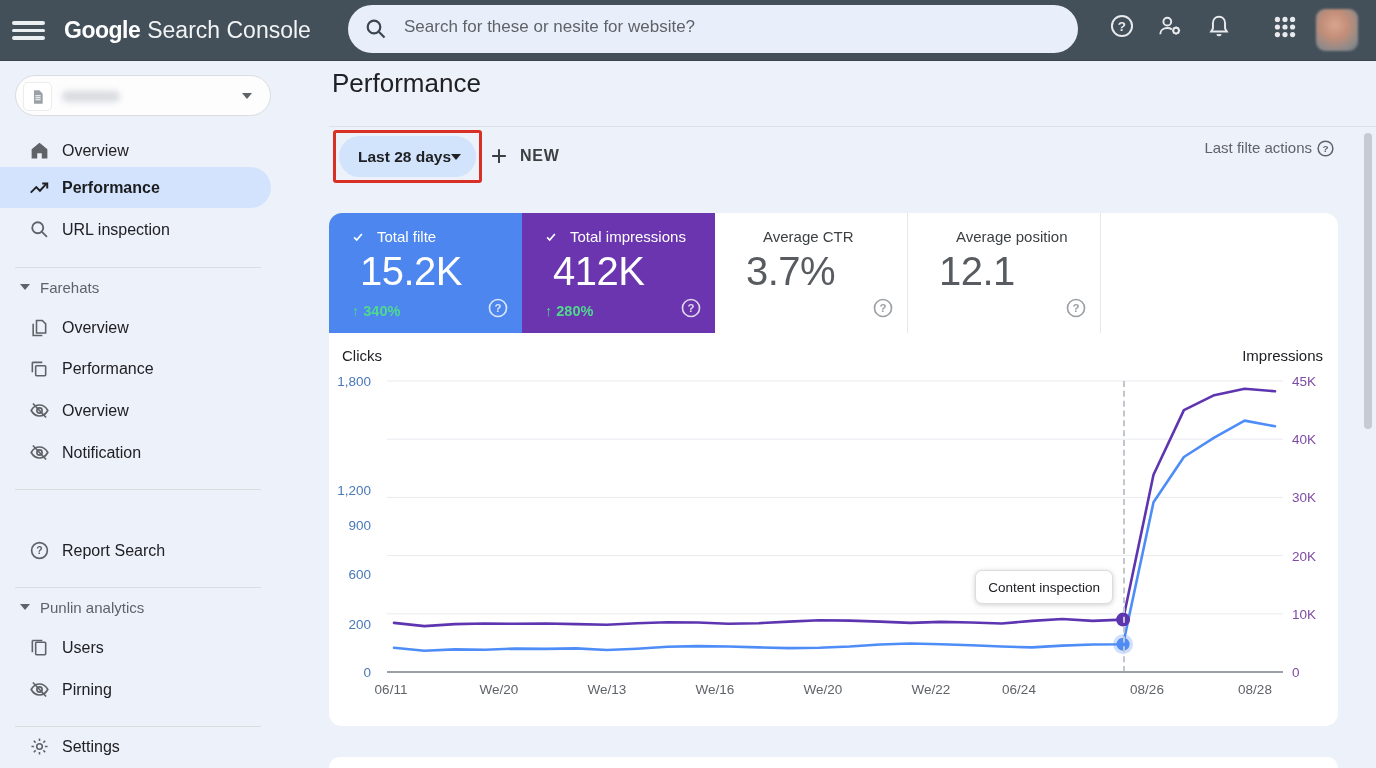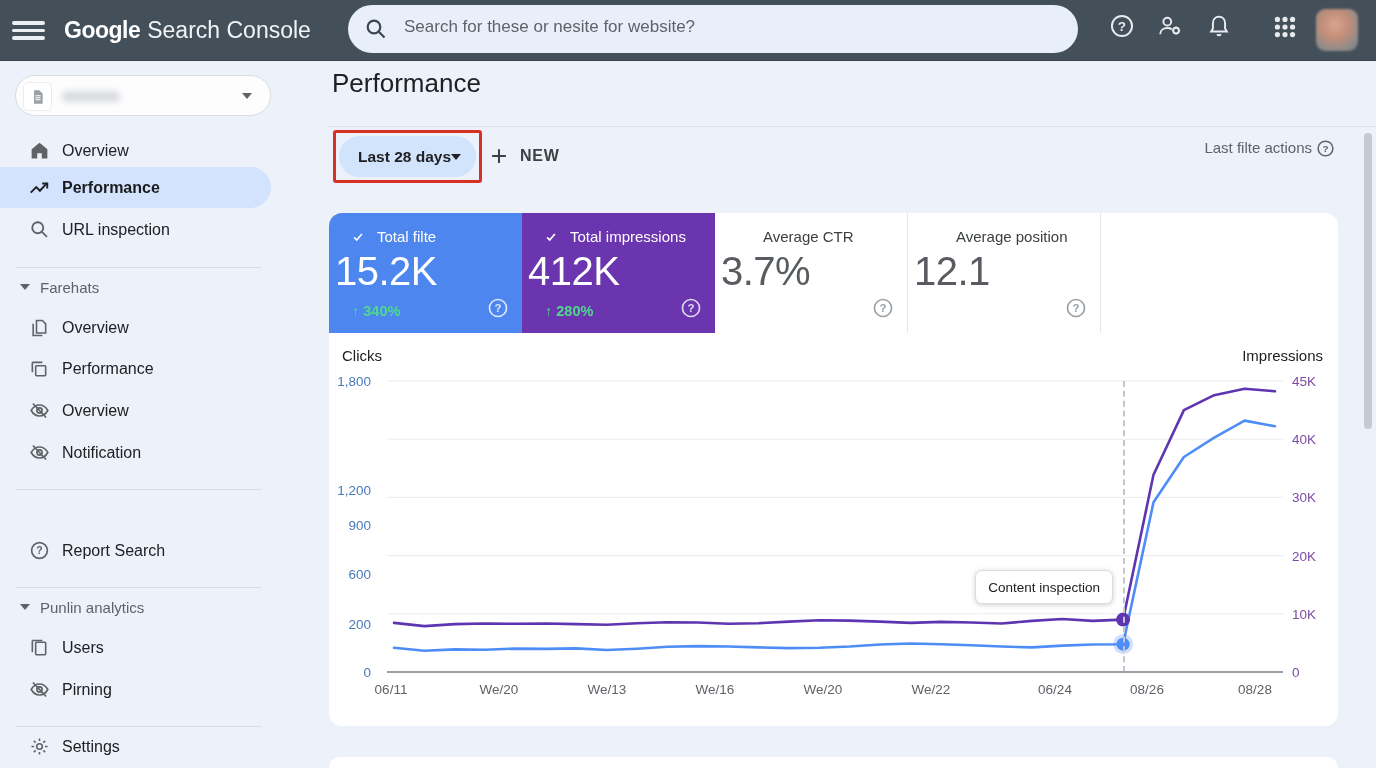--- a/index.html
+++ b/index.html
@@ -51,21 +51,21 @@
   .filter-help { position:absolute; left:1316px; top:139px; width:19px; height:19px; color:#5f6368; cursor:pointer; }
   .scroll-thumb { position:absolute; left:1364px; top:133px; width:8px; height:296px; background:#c6cbd2; border-radius:4px; cursor:pointer; }
 
   
   .panel { position:absolute; left:329px; top:213px; width:1009px; height:513px; background:#ffffff; border-radius:13px; overflow:hidden; }
   .panel2 { position:absolute; left:329px; top:757px; width:1009px; height:11px; background:#ffffff; border-radius:13px 13px 0 0; }
   .card { position:absolute; top:0; width:193px; height:120px; }
   .card.c0 { left:0; }  .card.c1 { left:193px; } .card.c2 { left:386px; border-right:1px solid #e8e8e8; } .card.c3 { left:579px; border-right:1px solid #e8e8e8; }
   .card .cb { position:absolute; left:23px; top:16px; width:16px; height:16px; border-radius:3px; cursor:pointer; }
   .card .clabel { position:absolute; left:48px; top:15px; font-size:15px; }
-  .card .cvalue { position:absolute; left:6px; top:36px; font-size:40px; font-weight:400; letter-spacing:-0.5px; }
+  .card .cvalue { position:absolute; left:31px; top:36px; font-size:40px; font-weight:400; letter-spacing:-0.5px; }
   .card .cdelta { position:absolute; left:23px; top:90px; font-size:14.5px; font-weight:700; color:#4fd98f; }
   .card .cdelta::before { content:"\2191\00a0"; font-weight:400; }
   .card .chelp { position:absolute; right:13px; top:84px; width:22px; height:22px; }
   .card.colored .clabel, .card.colored .cvalue { color:#ffffff; }
   .card.colored .chelp { color:rgba(255,255,255,.8); }
   .card.plain .clabel { color:#3c4043; }
   .card.plain .cvalue { color:#585c61; }
   .card.plain .chelp { color:#9aa0a6; }
 
   
@@ -374,19 +374,19 @@
     <div class="tooltip" id="tooltip" style="left: 588.103px; top: 189px;">Content inspection</div>
     <div class="baseline"></div>
   </div>
   <div class="x-labels" id="x-labels">
       <span style="left: 4px;">06/11</span>
       <span style="left: 112px;">We/20</span>
       <span style="left: 220px;">We/13</span>
       <span style="left: 328px;">We/16</span>
       <span style="left: 436px;">We/20</span>
       <span style="left: 544px;">We/22</span>
-      <span style="left: 668px;">06/24</span>
+      <span style="left: 632px;">06/24</span>
       <span style="left: 760px;">08/26</span>
       <span style="left: 868px;">08/28</span>
     </div>
 </div>
 
 <div class="panel2"></div>
 
 </body></html>

